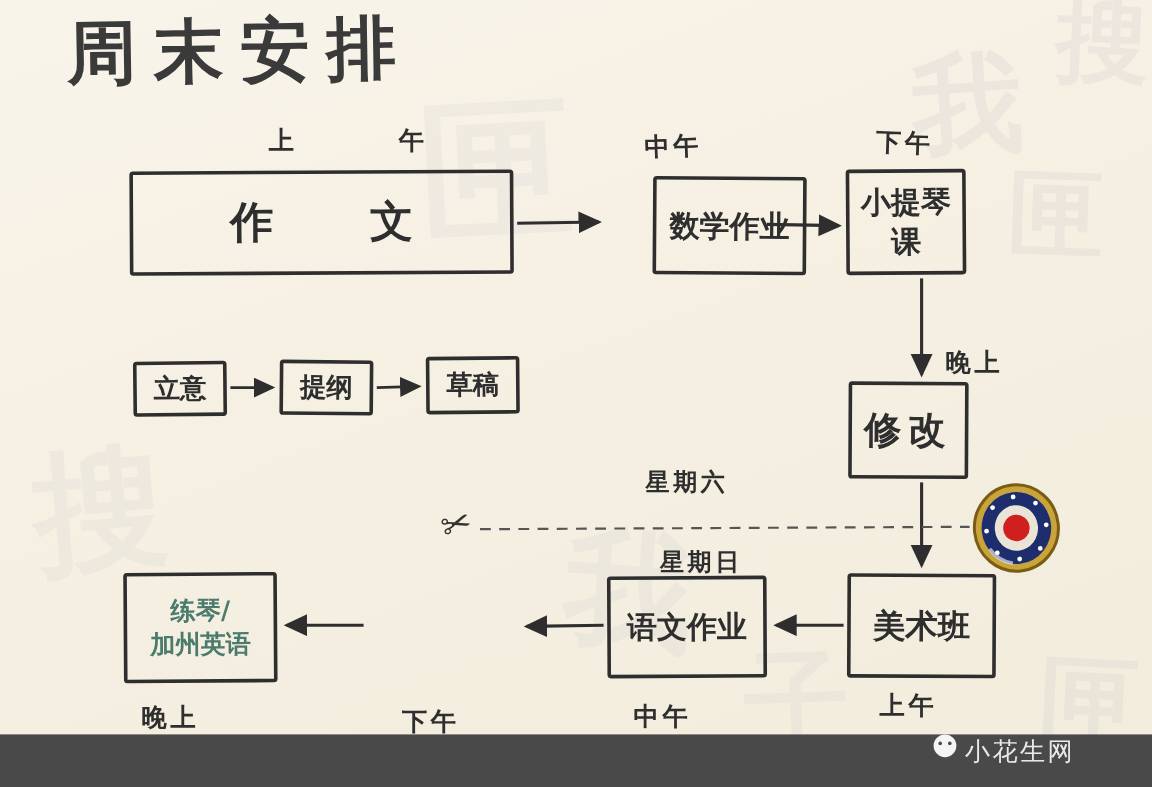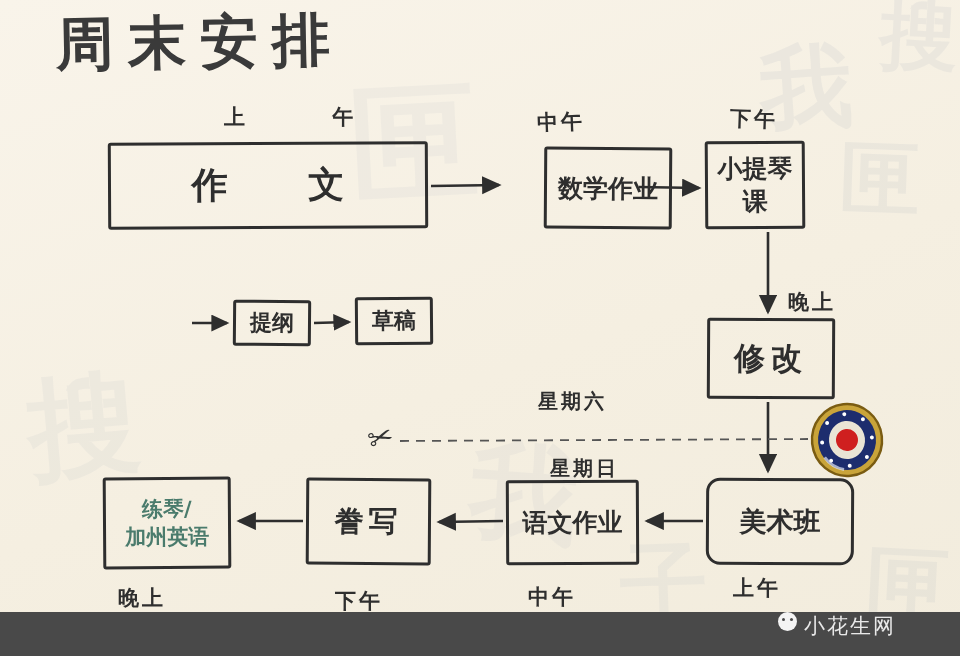--- a/index.html
+++ b/index.html
@@ -28,25 +28,25 @@
   }
 
   .node {
     position:absolute; border:3px solid #2e2e2e; border-radius:3px;
     display:flex; align-items:center; justify-content:center;
     color:#2e2e2e; background:transparent; text-align:center;
   }
   .n-composition { left:108px; top:142px; width:320px; height:87px; font-size:36px; font-weight:bold; letter-spacing:34px; text-indent:34px; transform:rotate(-0.3deg); }
   .n-math       { left:508px; top:147px; width:128px; height:82px; font-size:25px; font-weight:bold; transform:rotate(0.4deg);margin-left:36px; }
   .n-violin     { left:705px; top:141px; width:100px; height:88px; font-size:25px; font-weight:bold; transform:rotate(-0.4deg); }
-  .n-revise     { left:707px; top:318px; width:128px; height:81px; font-size:31px; font-weight:bold; letter-spacing:6px; transform:rotate(0.3deg); }
+  .n-revise     { left:707px; top:318px; width:100px; height:81px; font-size:31px; font-weight:bold; letter-spacing:6px; transform:rotate(0.3deg); }
   .n-concept    { left:111px; top:301px; width:78px;  height:46px; font-size:22px; font-weight:bold; transform:rotate(-0.6deg); }
   .n-outline    { left:233px; top:300px; width:78px;  height:46px; font-size:22px; font-weight:bold; transform:rotate(0.5deg); }
   .n-draft      { left:355px; top:297px; width:78px;  height:48px; font-size:22px; font-weight:bold; transform:rotate(-0.5deg); }
-  .n-art        { left:706px; top:478px; width:148px; height:87px; font-size:27px; font-weight:bold; transform:rotate(0.3deg);border-radius:14px; }
+  .n-art        { left:706px; top:478px; width:124px; height:87px; font-size:27px; font-weight:bold; transform:rotate(0.3deg); }
   .n-chinese    { left:506px; top:480px; width:133px; height:85px; font-size:25px; font-weight:bold; transform:rotate(-0.3deg); }
   .n-copy       { left:306px; top:478px; width:125px; height:87px; font-size:29px; font-weight:bold; letter-spacing:5px; transform:rotate(0.4deg); }
   .n-piano      { left:103px; top:477px; width:128px; height:92px; font-size:21px; font-weight:bold; color:#4a7b6c; flex-direction:column; line-height:1.35; transform:rotate(-0.4deg); }
 
   .tlabel {
     position:absolute; font-size:21px; font-weight:bold; color:#2e2e2e;
     letter-spacing:3px; white-space:nowrap;
   }
   .l-morning-top   { left:224px; top:103px; letter-spacing:40px; }
   .l-noon-top      { left:537px; top:108px; transform:rotate(-2deg); }
@@ -145,25 +145,25 @@
   <span class="tlabel l-sunday">星期日</span>
   <span class="tlabel l-morning-bot">上午</span>
   <span class="tlabel l-noon-bot">中午</span>
   <span class="tlabel l-afternoon-bot">下午</span>
   <span class="tlabel l-evening-bot">晚上</span>
 
   <div class="node n-composition">作 文</div>
   <div class="node n-math">数学作业</div>
   <div class="node n-violin">小提琴课</div>
   <div class="node n-revise">修改</div>
+  <div class="node n-concept">立意</div>
   <div class="node n-outline">提纲</div>
   <div class="node n-draft">草稿</div>
   <div class="node n-art">美术班</div>
   <div class="node n-chinese">语文作业</div>
-  <div class="node n-copy">誊写</div>
   <div class="node n-piano">
     <span>练琴/</span>
     <span>加州英语</span>
   </div>
 
   <div class="bottom-bar">
     <span class="logo-dot"></span>
     <span class="site-name">小花生网</span>
   </div>
 

